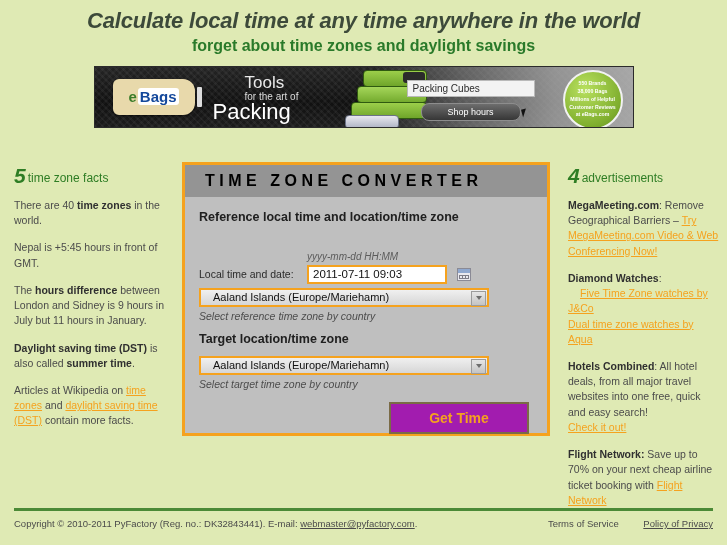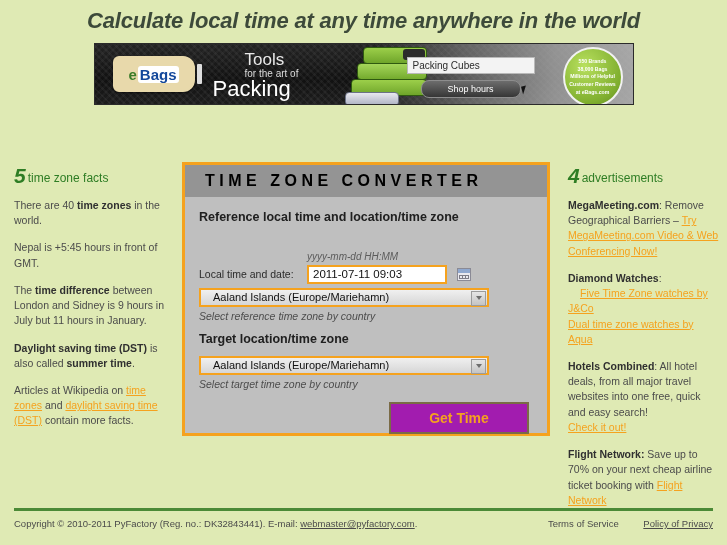--- a/index.html
+++ b/index.html
@@ -320,20 +320,21 @@
   .footer a { color: #4b4b4b; text-decoration: underline; }
   .footer-right span { margin-left: 22px; }
   .footer-right a { text-decoration: underline; }
   .nolink { text-decoration: none !important; }
 </style>
 </head>
 <body>
 
 <div class="site-header">
   <h1 class="headline">Calculate local time at any time anywhere in the world</h1>
+  <h2 class="subheadline">forget about time zones and daylight savings</h2>
 </div>
 
 <div class="banner-wrap">
   <div class="banner">
     <div class="banner-texture"></div>
     <div class="banner-right-fade"></div>
 
     <div class="ebags-tag">
       <span class="e">e</span>
         <span class="bags">Bags</span>
@@ -375,21 +376,21 @@
 
     <p class="col-p">
       <span>There are 40 </span><b>time zones</b><span> in the world.</span>
     </p>
 
     <p class="col-p">
       <span>Nepal is +5:45 hours in front of GMT.</span>
     </p>
 
     <p class="col-p">
-      <span>The </span><b>time difference</b><span> between London and Sidney is 9 hours in July but 11 hours in January.</span>
+      <span>The </span><b>hours difference</b><span> between London and Sidney is 9 hours in July but 11 hours in January.</span>
     </p>
 
     <p class="col-p">
       <b>Daylight saving time (DST)</b><span> is also called </span><b>summer time</b><span>.</span>
     </p>
 
     <p class="col-p">
       <span>Articles at Wikipedia on </span><a href="#">time zones</a><span> and </span><a href="#">daylight saving time (DST)</a><span> contain more facts.</span>
     </p>
   </div>

